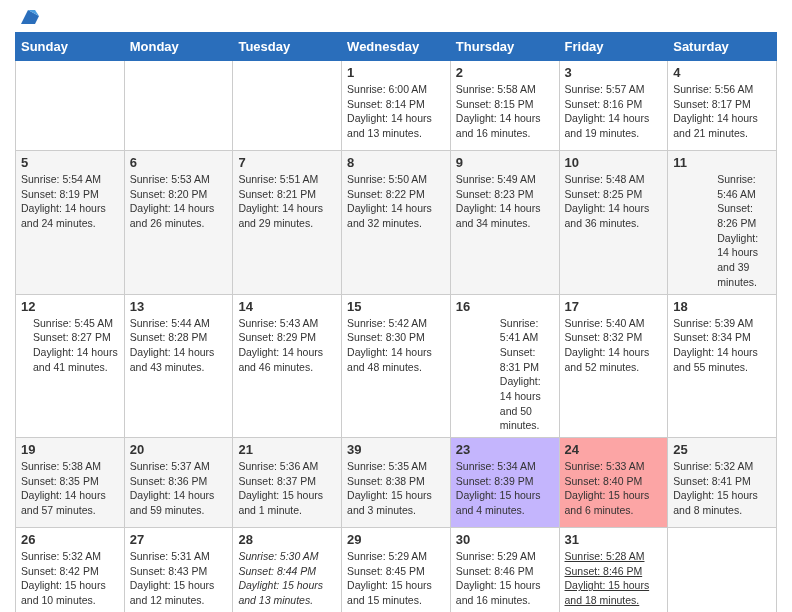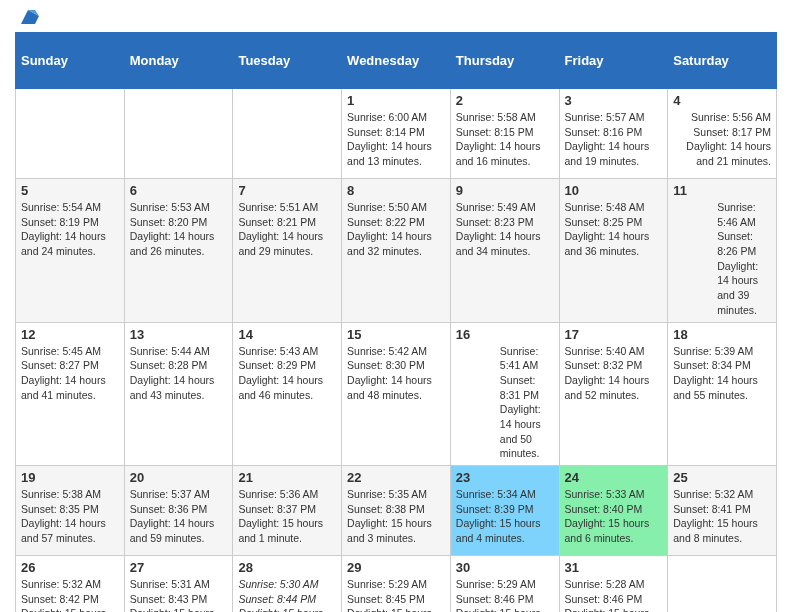--- a/index.html
+++ b/index.html
@@ -44,21 +44,21 @@
     .calendar {
       width: 100%;
       border-collapse: collapse;
       border: 1px solid #ccc;
     }
     .calendar th {
       background: #2a6ebb;
       color: #fff;
       font-size: 13px;
       font-weight: bold;
-      padding: 20px 5px;
+      padding: 6px 5px;
       text-align: left;
       border: 1px solid #2a6ebb;
     }
     .calendar td {
       border: 1px solid #ccc;
       vertical-align: top;
       padding: 4px 5px;
       width: calc(100% / 7);
       min-height: 80px;
       height: 90px;
@@ -137,21 +137,21 @@
         </td>
         <td>
           <div class="day-number">3</div>
           <div class="day-info" style="white-space: pre-line;">Sunrise: 5:57 AM
 Sunset: 8:16 PM
 Daylight: 14 hours
 and 19 minutes.</div>
         </td>
         <td>
           <div class="day-number">4</div>
-          <div class="day-info" style="white-space: pre-line; text-align: right;">Sunrise: 5:56 AM
+          <div class="day-info" style="white-space: pre-line;">Sunrise: 5:56 AM
 Sunset: 8:17 PM
 Daylight: 14 hours
 and 21 minutes.</div>
         </td>
       </tr>
       <tr>
         <td style="background: rgb(245, 245, 245);">
           <div class="day-number">5</div>
           <div class="day-info" style="white-space: pre-line;">Sunrise: 5:54 AM
 Sunset: 8:19 PM
@@ -197,21 +197,21 @@
           <div class="day-number">11</div>
           <div class="day-info" style="white-space: pre-line; margin-left: 44px;">Sunrise: 5:46 AM
 Sunset: 8:26 PM
 Daylight: 14 hours
 and 39 minutes.</div>
         </td>
       </tr>
       <tr>
         <td>
           <div class="day-number">12</div>
-          <div class="day-info" style="white-space: pre-line;">Sunrise: 5:45 AM
+          <div class="day-info" style="white-space: pre-line; margin-left: 12px;">Sunrise: 5:45 AM
 Sunset: 8:27 PM
 Daylight: 14 hours
 and 41 minutes.</div>
         </td>
         <td>
           <div class="day-number">13</div>
           <div class="day-info" style="white-space: pre-line;">Sunrise: 5:44 AM
 Sunset: 8:28 PM
 Daylight: 14 hours
 and 43 minutes.</div>
@@ -268,34 +268,34 @@
 and 59 minutes.</div>
         </td>
         <td style="background: rgb(245, 245, 245);">
           <div class="day-number">21</div>
           <div class="day-info" style="white-space: pre-line;">Sunrise: 5:36 AM
 Sunset: 8:37 PM
 Daylight: 15 hours
 and 1 minute.</div>
         </td>
         <td style="background: rgb(245, 245, 245);">
-          <div class="day-number">22</div>
+          <div class="day-number">39</div>
           <div class="day-info" style="white-space: pre-line;">Sunrise: 5:35 AM
 Sunset: 8:38 PM
 Daylight: 15 hours
 and 3 minutes.</div>
         </td>
-        <td style="background: #7dd3fc;">
+        <td style="background: #c4b5fd;">
           <div class="day-number">23</div>
           <div class="day-info" style="white-space: pre-line;">Sunrise: 5:34 AM
 Sunset: 8:39 PM
 Daylight: 15 hours
 and 4 minutes.</div>
         </td>
-        <td style="background: #86efac;">
+        <td style="background: #fca5a5;">
           <div class="day-number">24</div>
           <div class="day-info" style="white-space: pre-line;">Sunrise: 5:33 AM
 Sunset: 8:40 PM
 Daylight: 15 hours
 and 6 minutes.</div>
         </td>
         <td style="background: rgb(245, 245, 245);">
           <div class="day-number">25</div>
           <div class="day-info" style="white-space: pre-line;">Sunrise: 5:32 AM
 Sunset: 8:41 PM
@@ -334,21 +334,21 @@
         </td>
         <td>
           <div class="day-number">30</div>
           <div class="day-info" style="white-space: pre-line;">Sunrise: 5:29 AM
 Sunset: 8:46 PM
 Daylight: 15 hours
 and 16 minutes.</div>
         </td>
         <td>
           <div class="day-number">31</div>
-          <div class="day-info" style="white-space: pre-line;">Sunrise: 5:28 AM
+          <div class="day-info" style="white-space: pre-line; text-decoration: underline;">Sunrise: 5:28 AM
 Sunset: 8:46 PM
 Daylight: 15 hours
 and 18 minutes.</div>
         </td>
         <td class="empty-cell"></td>
       </tr>
     </tbody>
 </table>
 
 </body></html>

